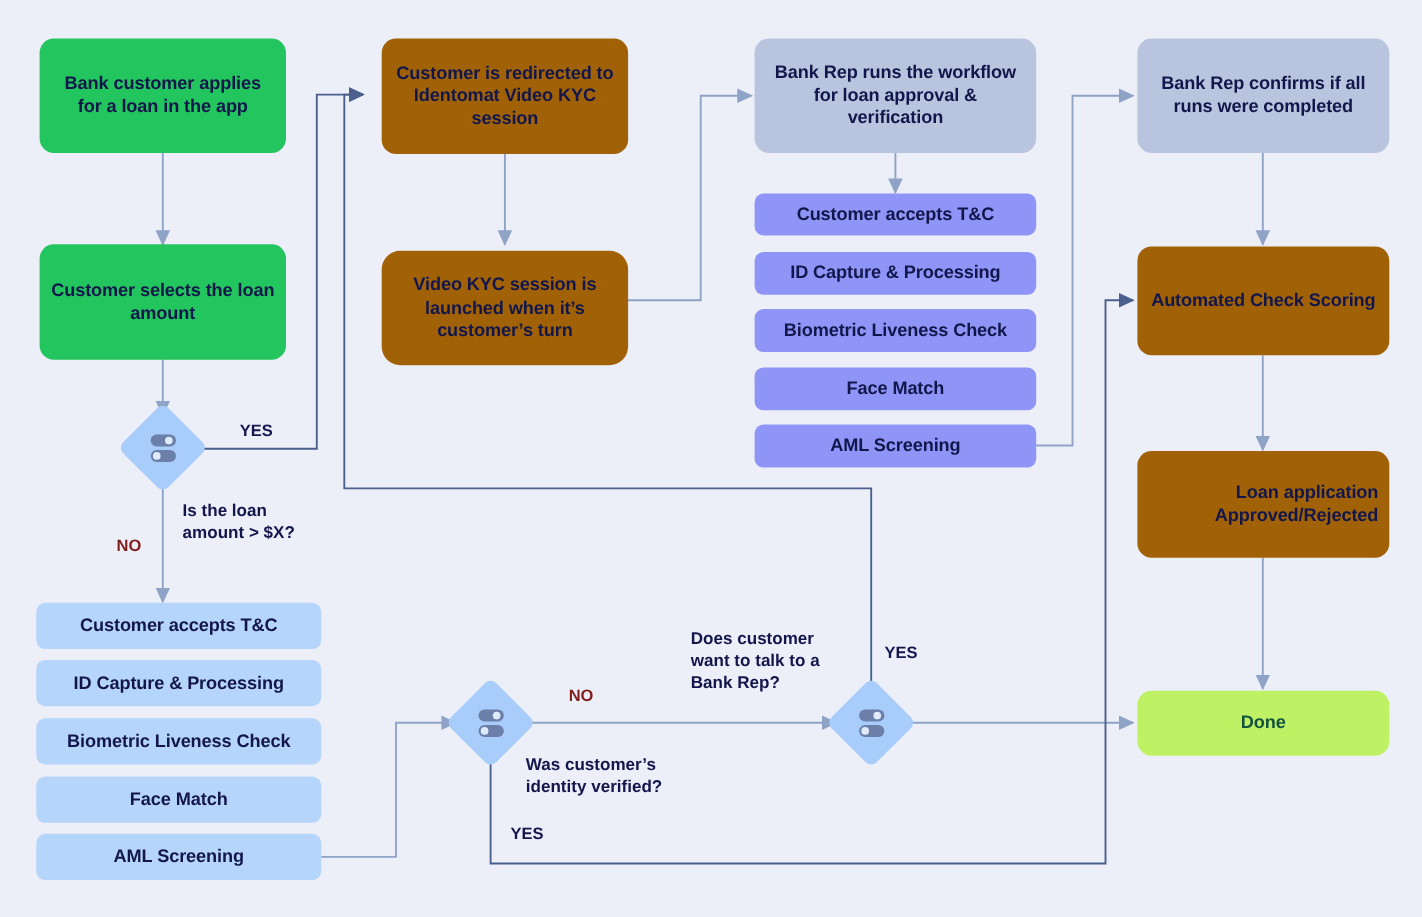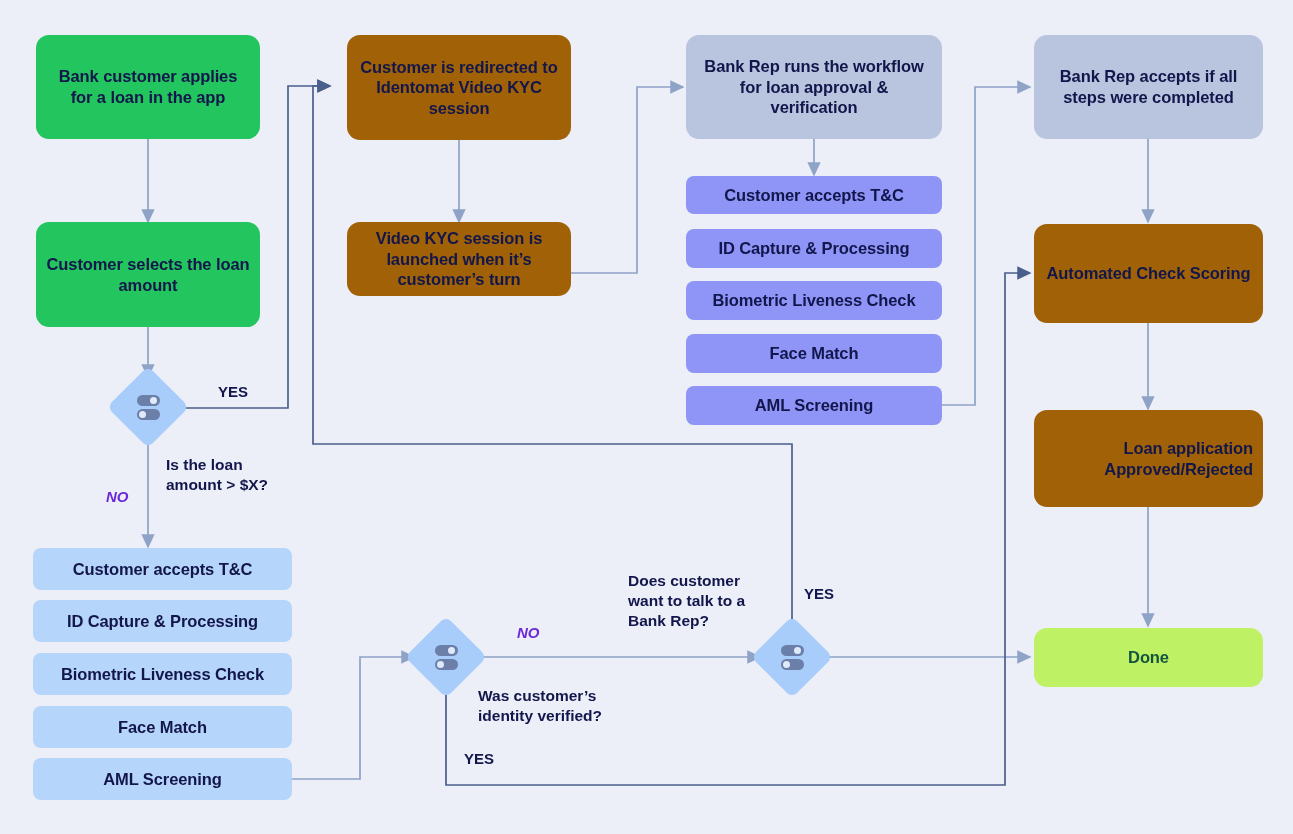--- a/index.html
+++ b/index.html
@@ -43,21 +43,21 @@
     display:flex;flex-direction:column;align-items:center;justify-content:center;gap:3px;
   }
   .tg{width:23px;height:11px;border-radius:6px;background:#6b7fa8;position:relative;}
   .tg i{position:absolute;top:2px;width:7px;height:7px;border-radius:50%;background:#dfeafb;}
   .tg.r i{right:2.5px;}
   .tg.l i{left:2.5px;}
 
   .lbl{
     position:absolute;font-weight:bold;color:#12164b;font-size:15px;line-height:1.3;
   }
-  .lbl.muted{color:#6d28d9;font-style:italic;}
+  .lbl.muted{color:#7f1d1d;}
   .lbl.q{font-size:15.5px;}
 </style>
 </head>
 <body>
 
 <div id="canvas">
 
   <svg class="wires" viewBox="0 0 1293 834">
     <defs>
       <marker id="ah" markerWidth="9" markerHeight="9" refX="7.5" refY="4.5" orient="auto">
@@ -138,21 +138,21 @@
   <div class="node pill c-blue-pill" style="left:33px;top:706px;width:259px;height:42px;">
     <span>Face Match</span>
   </div>
   <div class="node pill c-blue-pill" style="left:33px;top:758px;width:259px;height:42px;">
     <span>AML Screening</span>
   </div>
 
   <div class="node box c-purple" style="left:347px;top:35px;width:224px;height:105px;">
     <span>Customer is redirected to Identomat Video KYC session</span>
   </div>
-  <div class="node box c-purple" style="left:347px;top:222px;width:224px;height:74px;">
+  <div class="node box c-purple" style="left:347px;top:228px;width:224px;height:104px;border-radius:17px;">
     <span>Video KYC session is launched when it’s customer’s turn</span>
   </div>
 
   <div class="node box c-grey" style="left:686px;top:35px;width:256px;height:104px;">
     <span>Bank Rep runs the workflow for loan approval &amp; verification</span>
   </div>
 
   <div class="node pill c-periwinkle" style="left:686px;top:176px;width:256px;height:38px;">
     <span>Customer accepts T&amp;C</span>
   </div>
@@ -163,21 +163,21 @@
     <span>Biometric Liveness Check</span>
   </div>
   <div class="node pill c-periwinkle" style="left:686px;top:334px;width:256px;height:39px;">
     <span>Face Match</span>
   </div>
   <div class="node pill c-periwinkle" style="left:686px;top:386px;width:256px;height:39px;">
     <span>AML Screening</span>
   </div>
 
   <div class="node box c-grey" style="left:1034px;top:35px;width:229px;height:104px;">
-    <span>Bank Rep accepts if all steps were completed</span>
+    <span>Bank Rep confirms if all runs were completed</span>
   </div>
   <div class="node box c-purple" style="left:1034px;top:224px;width:229px;height:99px;">
     <span>Automated Check Scoring</span>
   </div>
   <div class="node box c-purple" style="left:1034px;top:410px;width:229px;height:97px;text-align:right;">
     <span>Loan application Approved/Rejected</span>
   </div>
   <div class="node box c-green" style="left:1034px;top:628px;width:229px;height:59px;">
     <span>Done</span>
   </div>

